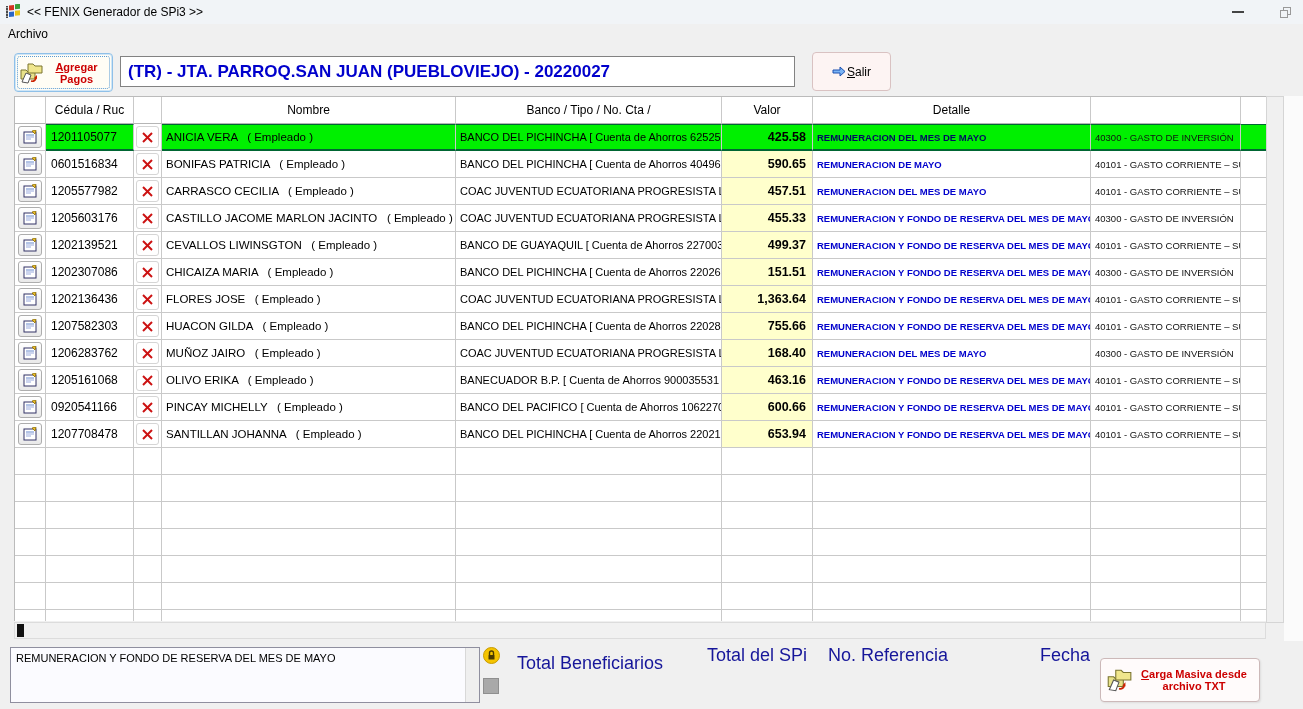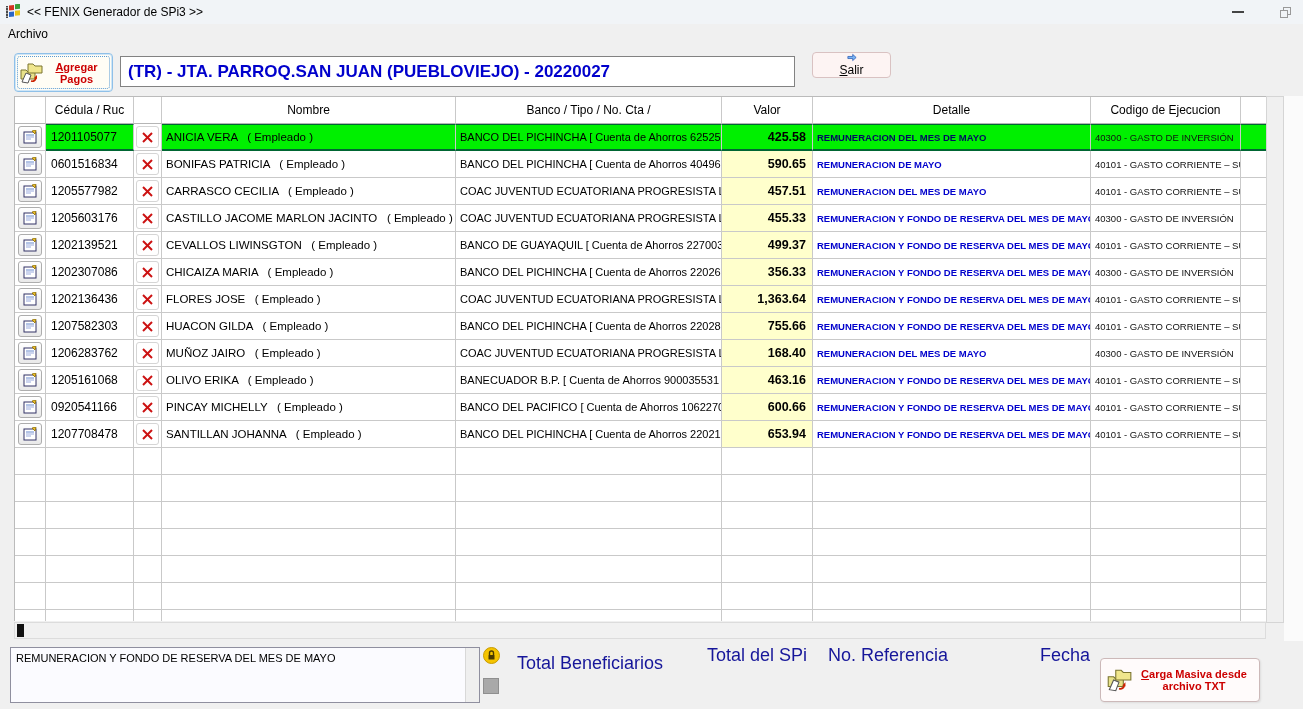--- a/index.html
+++ b/index.html
@@ -20,21 +20,21 @@
   .menubar { position:absolute; left:0; top:24px; width:1303px; height:20px; background:#f0f0f0; }
   .menu-item { display:inline-block; padding:3px 8px; font-size:12px; color:#000; }
 
   
   .btn { background:#fdf4f3; border:1px solid #d9c2c2; border-radius:4px; cursor:pointer; }
   .agregar-btn { position:absolute; left:14px; top:53px; width:99px; height:39px; background:#fffdf5; border:1px solid #8fc0e8; border-radius:4px; box-shadow:0 0 0 1px #cfe6f7 inset; display:flex; align-items:center; padding:2px 3px; }
   .agregar-inner { position:absolute; left:2px; top:2px; right:2px; bottom:2px; border:1px dotted #5b9bd5; border-radius:3px; pointer-events:none; }
   .btn-label-red { color:#cc0000; font-weight:bold; font-size:11px; line-height:12px; text-align:center; flex:1; }
   .hotkey { text-decoration:underline; }
   .entity-field { position:absolute; left:120px; top:56px; width:675px; height:31px; background:#fff; border:1px solid #828282; font-size:17px; font-weight:bold; color:#0000cc; padding:0 0 0 7px; font-family:"Liberation Sans",sans-serif; }
-  .salir-btn { position:absolute; left:812px; top:52px; width:79px; height:26px; display:flex; flex-direction:column; align-items:center; justify-content:center; gap:1px; }
+  .salir-btn { position:absolute; left:812px; top:52px; width:79px; height:39px; display:flex; flex-direction:row; align-items:center; justify-content:center; gap:1px; }
   .salir-label { font-size:12px; color:#000; }
 
   
   .table-wrap { position:absolute; left:14px; top:96px; width:1252px; height:525px; background:#fff; border-top:1px solid #bbb; border-left:1px solid #bbb; overflow:hidden; }
   .grid-row { display:grid; grid-template-columns:31px 88px 28px 294px 266px 91px 278px 150px 26px; height:27px; }
   .grid-row > div { border-right:1px solid #c9c9c9; border-bottom:1px solid #c9c9c9; overflow:hidden; white-space:nowrap; display:flex; align-items:center; }
   .hdr { background:#fff; font-size:12px; color:#000; }
   .hdr > div { justify-content:center; border-bottom:1px solid #b5b5b5; }
   .cell-cedula { font-size:12px; padding-left:5px; color:#000; }
   .cell-nombre { font-size:11.5px; padding-left:4px; color:#000; white-space:pre !important; }
@@ -150,21 +150,20 @@
 
 <div class="table-wrap">
   <div class="grid-row hdr">
     <div></div>
     <div>Cédula / Ruc</div>
     <div></div>
     <div>Nombre</div>
     <div>Banco / Tipo / No. Cta /</div>
     <div>Valor</div>
     <div>Detalle</div>
-    <div>Codigo de Ejecucion</div>
     <div></div>
   </div>
   <div id="table-body">
   <div class="grid-row row selected">
     <div class="icon-cell">
       <div class="mini-btn">
         <svg width="14" height="14" viewBox="0 0 14 14">
               <use href="#edit-form-icon"></use>
             </svg>
       </div>
@@ -292,21 +291,21 @@
     <div class="cell-cedula">1202307086</div>
     <div class="icon-cell">
       <div class="x-btn">
         <svg width="13" height="13" viewBox="0 0 13 13">
               <use href="#red-x-icon"></use>
             </svg>
       </div>
     </div>
     <div class="cell-nombre">CHICAIZA MARIA   ( Empleado )</div>
     <div class="cell-banco">BANCO DEL PICHINCHA [ Cuenta de Ahorros 2202699086 ]</div>
-    <div class="cell-valor">356.33</div>
+    <div class="cell-valor">151.51</div>
     <div class="cell-detalle">REMUNERACION Y FONDO DE RESERVA DEL MES DE MAYO</div>
     <div class="cell-codigo">40300 - GASTO DE INVERSIÓN</div>
     <div class="cell-stub"></div>
   </div>
 
   <div class="grid-row row">
     <div class="icon-cell">
       <div class="mini-btn">
         <svg width="14" height="14" viewBox="0 0 14 14">
               <use href="#edit-form-icon"></use>

